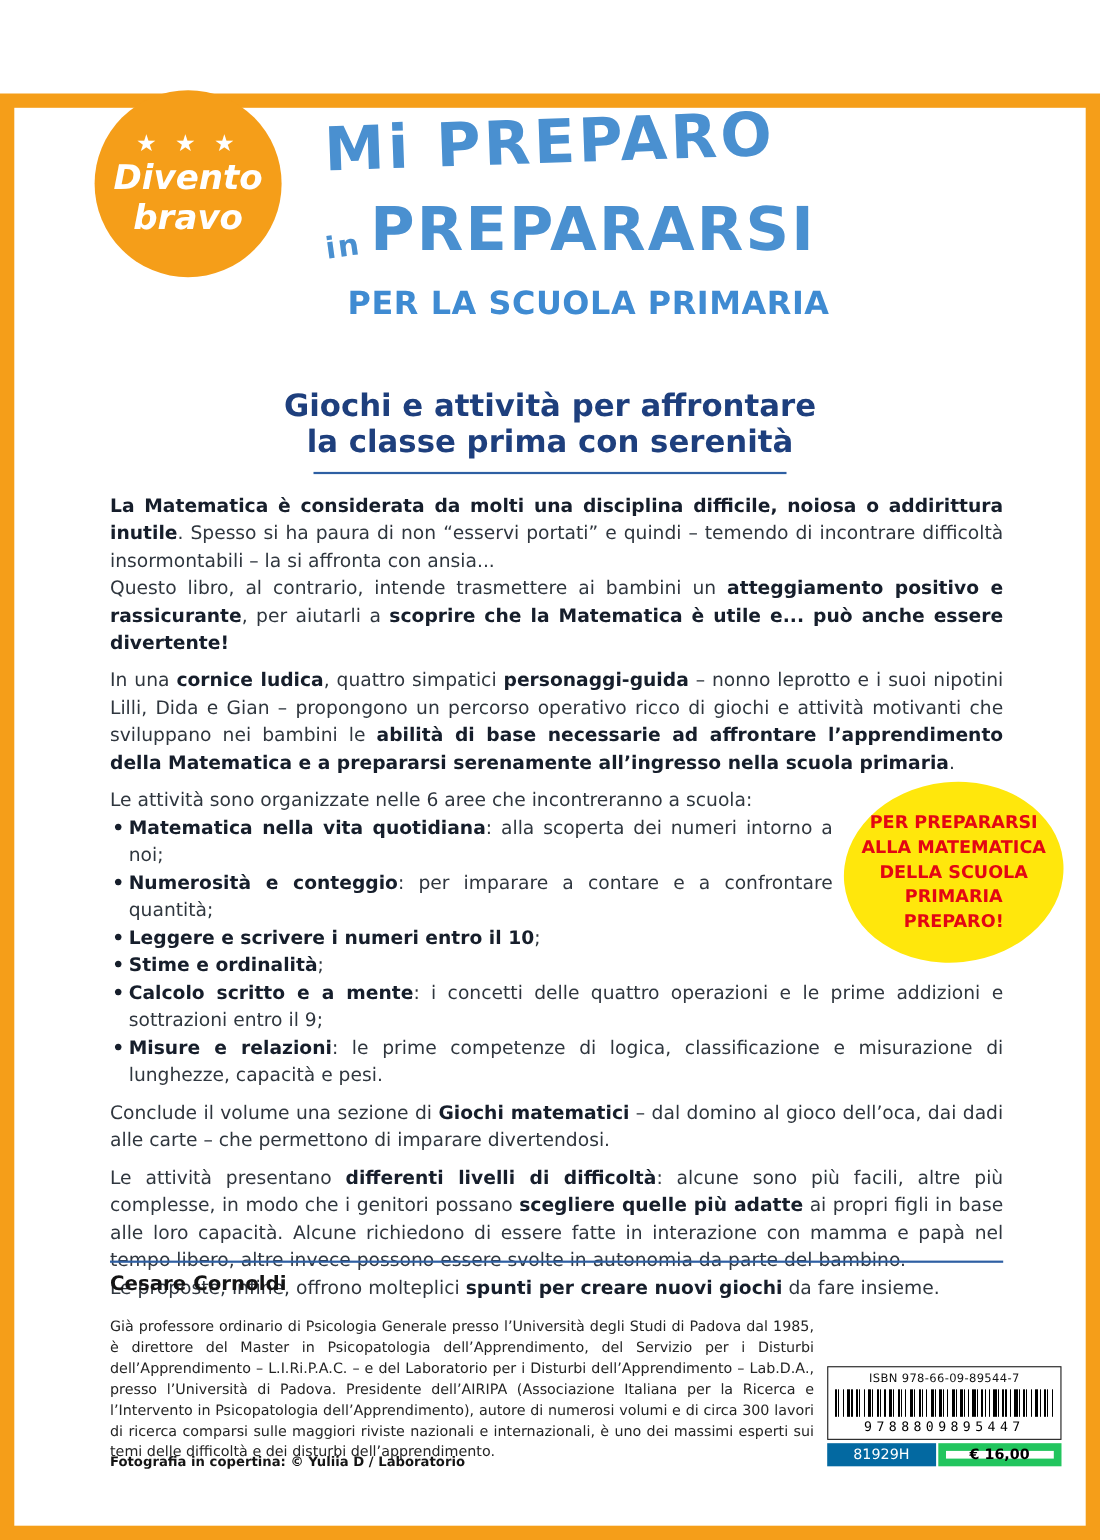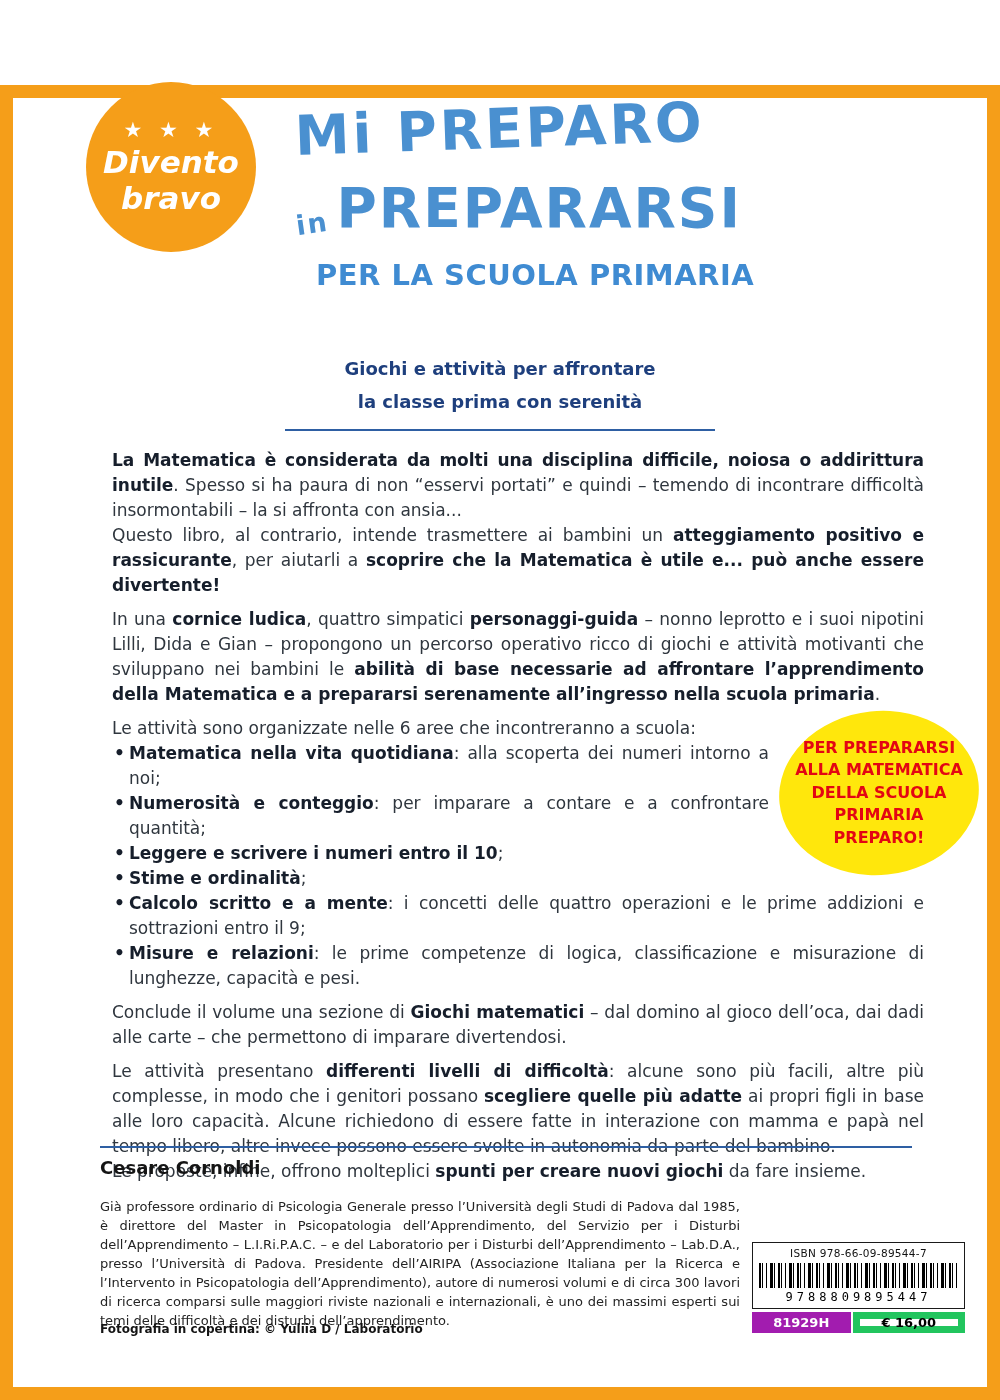--- a/index.html
+++ b/index.html
@@ -21,24 +21,24 @@
   .series-stars{font-size:21px;letter-spacing:5px;margin-bottom:2px;line-height:24px;}
   .series-name{font-size:31px;font-weight:700;font-style:italic;line-height:36px;}
   
   .title-block{position:absolute;left:296px;top:104px;color:#4A90D0;z-index:2;}
   .t1{font-size:55px;font-weight:700;letter-spacing:3px;transform:rotate(-2deg);transform-origin:left bottom;}
   .t2{font-size:55px;font-weight:700;letter-spacing:2px;margin-top:8px;white-space:nowrap;}
   .t2-small{display:inline-block;font-size:27px;font-weight:700;transform:translateY(6px) rotate(-8deg);margin-right:8px;}
   .t3{font-size:29px;font-weight:700;letter-spacing:0.5px;margin-top:18px;margin-left:20px;color:#3F8BD2;}
   
   .subtitle{position:absolute;top:352px;left:0;width:100%;text-align:center;
-    color:#1E3F7D;font-weight:700;font-size:18px;line-height:33px;z-index:2;}
+    color:#1E3F7D;font-weight:700;font-size:28px;line-height:33px;z-index:2;}
   .subtitle-rule{width:430px;margin:11px auto 0;border-top:2px solid #2E5FA3;}
   
-  .body-copy{position:absolute;top:448px;left:112px;width:812px;font-size:17px;line-height:25px;
+  .body-copy{position:absolute;top:448px;left:100px;width:812px;font-size:17px;line-height:25px;
     color:#2F363E;text-align:justify;z-index:2;}
   .body-copy p{margin:0;}
   .body-copy .gap{margin-top:9px;}
   .body-copy .bold, .body-copy b{font-weight:700;color:#161e2b;}
   .area-list{margin:0;padding:0;list-style:none;}
   .area-list li{padding-left:17px;position:relative;margin:0;}
   .area-list li::before{content:"•";position:absolute;left:2px;font-weight:700;color:#161e2b;}
   
   .promo{float:right;width:200px;height:164px;margin:-5px -55px 8px 10px;position:relative;}
   .promo-ellipse{position:absolute;left:0;top:0;width:100%;height:100%;background:#FFE70C;
@@ -55,21 +55,21 @@
   
   .barcode{position:absolute;left:752px;top:1242px;width:213px;z-index:3;}
   .isbn-box{border:1px solid #1a1a1a;background:#fff;padding:4px 6px 3px;text-align:center;box-sizing:border-box;}
   .isbn-label{font-size:10.5px;color:#111;letter-spacing:0.3px;margin-bottom:3px;line-height:13px;}
   .bars{height:25px;background:repeating-linear-gradient(90deg,
       #000 0 2px,#fff 2px 3px,#000 3px 4px,#fff 4px 7px,#000 7px 8px,
       #fff 8px 11px,#000 11px 14px,#fff 14px 15px,#000 15px 16px,#fff 16px 19px);}
   .digits{font-size:12px;letter-spacing:4px;margin-top:2px;color:#000;
     font-family:"DejaVu Sans Mono","Liberation Mono",monospace;line-height:15px;}
   .price-row{display:flex;margin-top:3px;height:21px;}
-  .code-box{flex:1;background:#a21caf;color:#fff;font-weight:700;font-size:13px;
+  .code-box{flex:1;background:#0369a1;color:#fff;font-weight:400;font-size:13px;
     display:flex;align-items:center;justify-content:center;}
   .price-box{flex:1;background:#fff;color:#000;font-weight:700;font-size:13px;
     display:flex;align-items:center;justify-content:center;border:7px solid #22c55e;margin-left:2px;}
   
   .photo-credit{position:absolute;left:100px;top:1322px;font-size:12px;font-weight:700;color:#141414;z-index:2;}
 </style>
 </head>
 <body>
 
 <div class="page">

